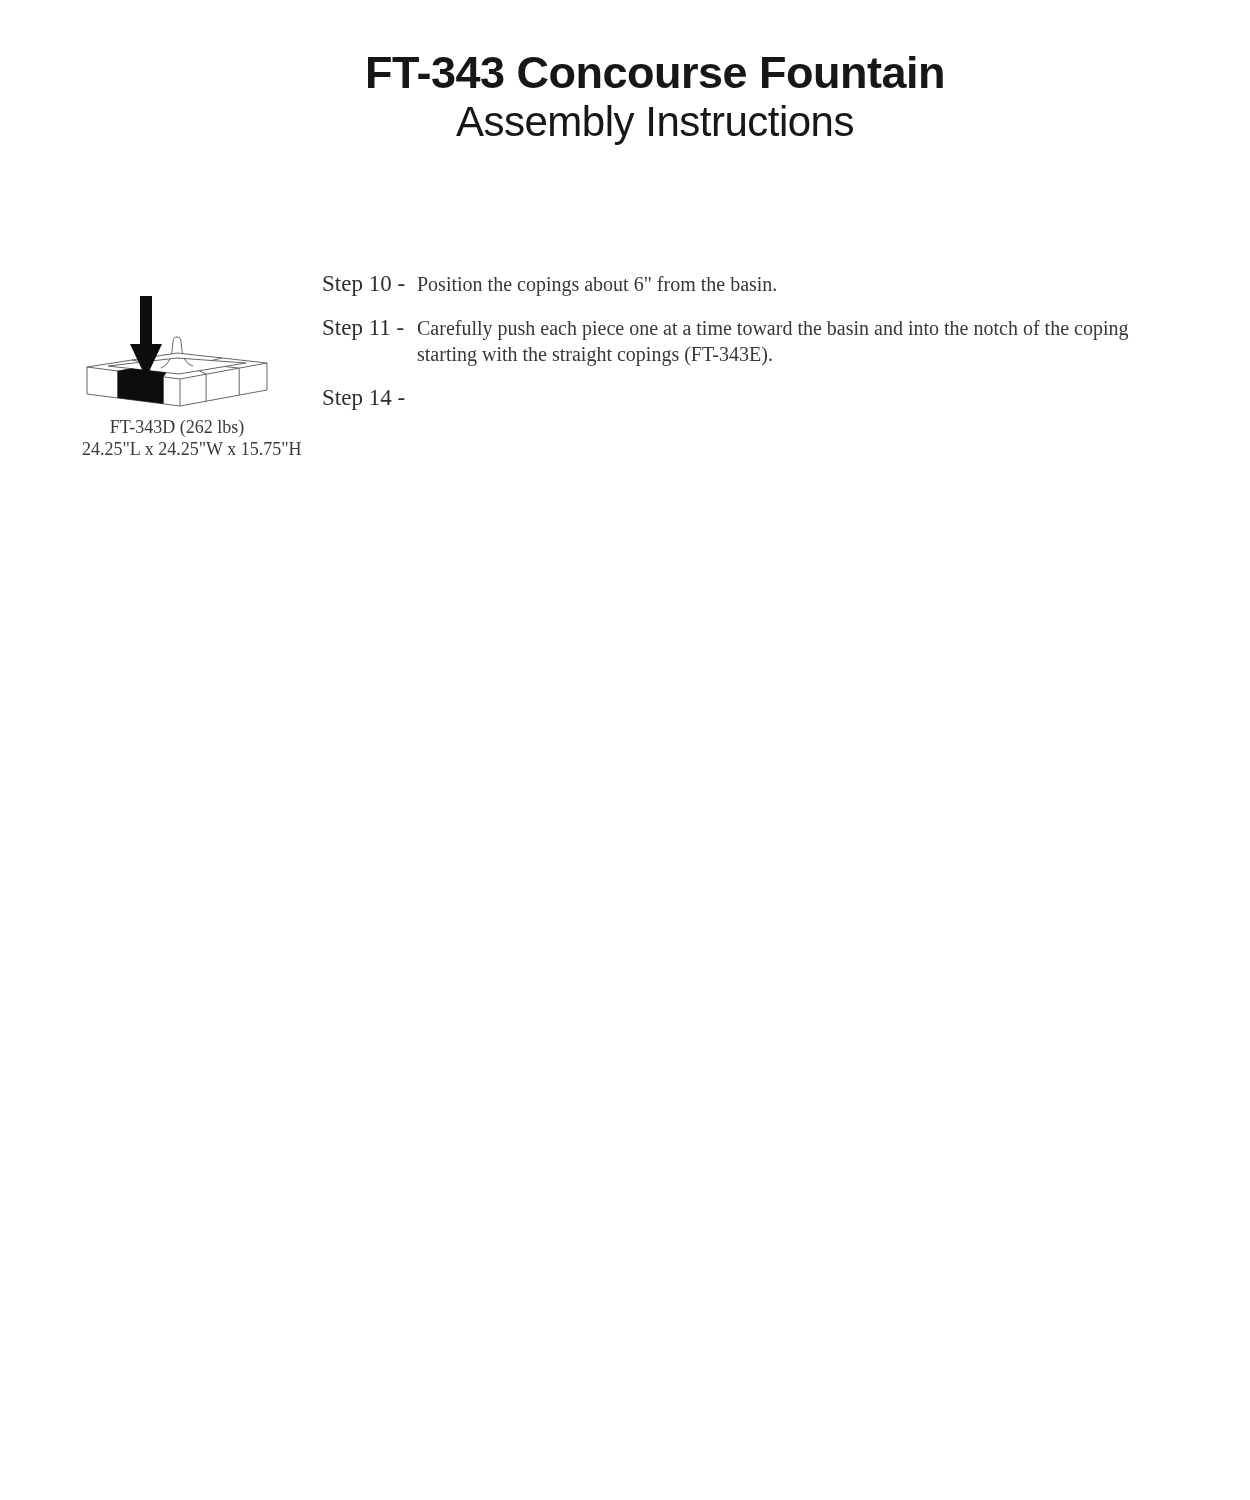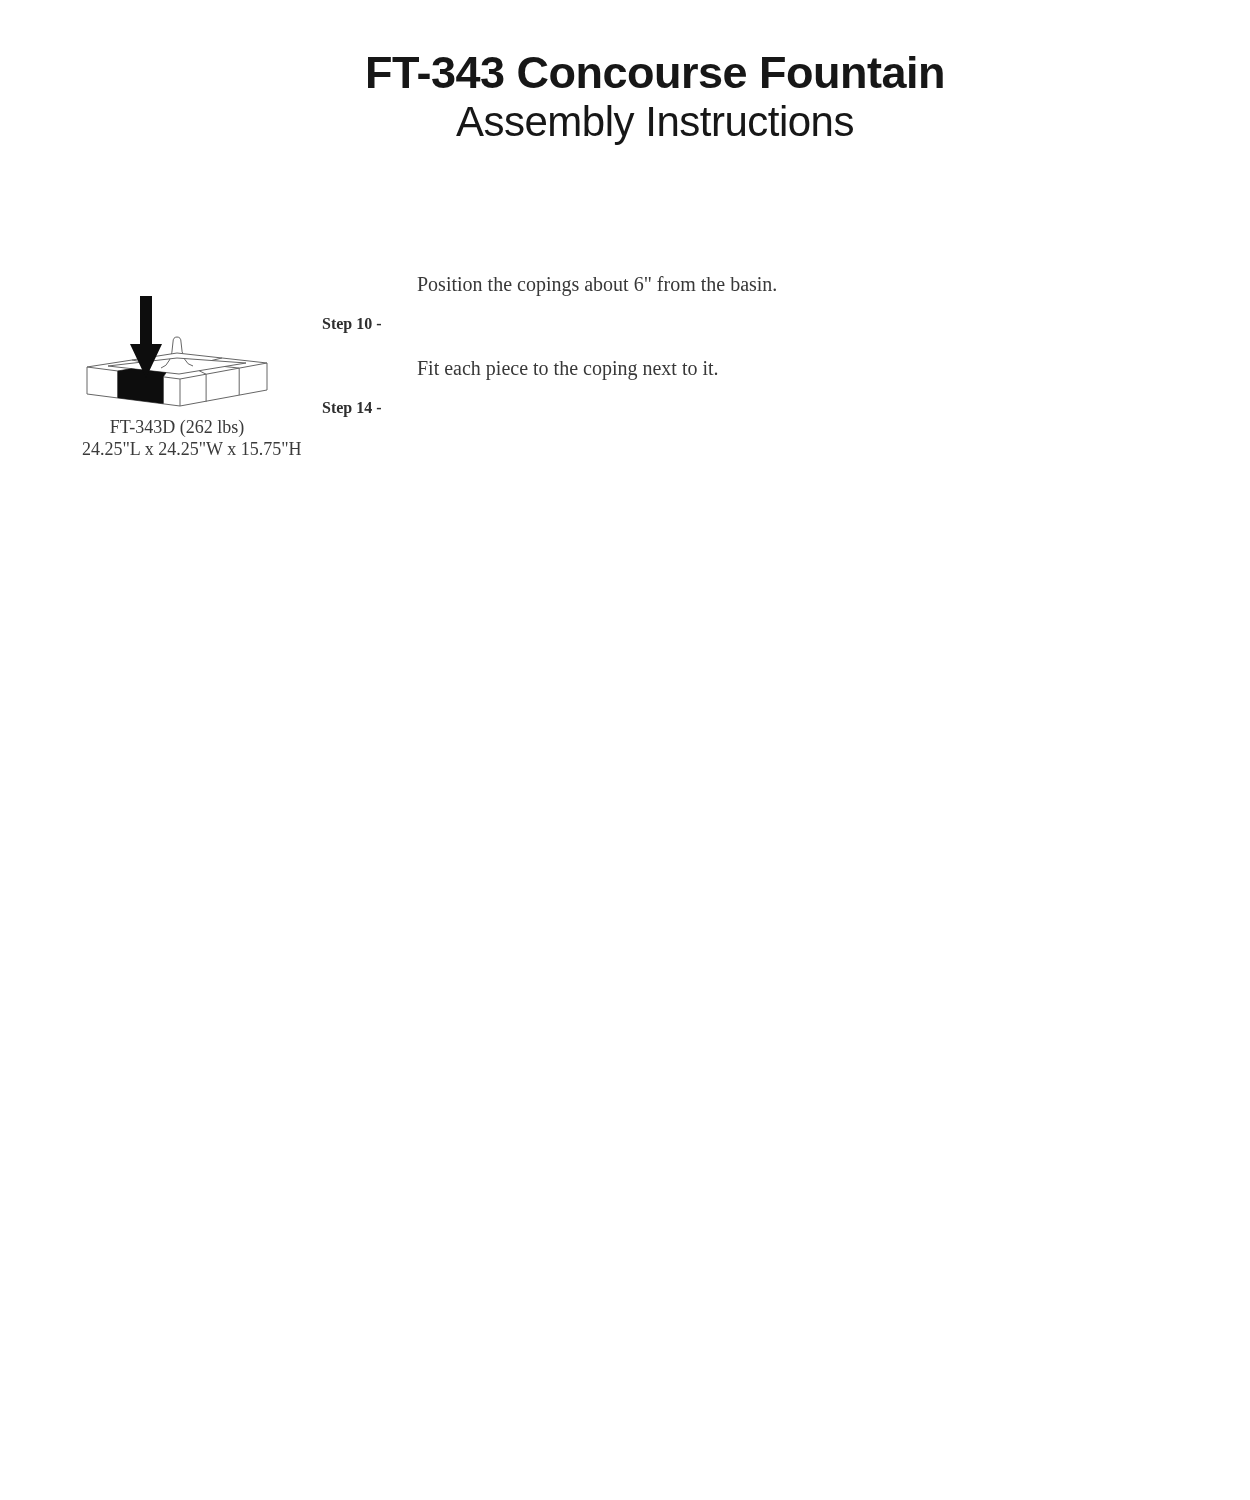--- a/index.html
+++ b/index.html
@@ -17,22 +17,22 @@
     margin:0; font-size:45px; font-weight:700; letter-spacing:-0.5px; line-height:50px;
   }
   .titleblock h2 {
     margin:0; font-size:42px; font-weight:400; letter-spacing:-0.5px; line-height:48px;
   }
 
   
   .steps { position:absolute; left:322px; top:271px; width:880px; color:#333333; }
   .step { display:flex; align-items:flex-start; margin-bottom:18px; }
   .step-label {
-    flex:0 0 95px; width:95px; font-weight:700; font-size:16px; line-height:26px;
-    white-space:nowrap; color:#2e2e2e;margin-top:40px;
+    flex:0 0 95px; width:95px; font-weight:400; font-size:23px; line-height:26px;
+    white-space:nowrap; color:#2e2e2e;
   }
   .step-text { font-size:20px; line-height:26px; width:775px; color:#383838; }
 
   
   .part { position:absolute; margin:0; }
   .part-1 { left:82px; top:296px; width:190px; }
   .part-2 { left:90px; top:556px; width:190px; }
   .part svg { display:block; }
   .part figcaption {
     margin-top:8px; text-align:center; font-size:18px; line-height:22px; color:#3a3a3a;
@@ -48,22 +48,25 @@
     <h1>FT-343 Concourse Fountain</h1>
     <h2>Assembly Instructions</h2>
   </header>
 
   <section class="steps">
     <div class="step">
       <span class="step-label">Step 10 -</span>
       <span class="step-text">Position the copings about 6" from the basin.</span>
     </div>
     <div class="step">
+      <span class="step-label">Step 11 -</span>
+      <span class="step-text">Carefully push each piece one at a time toward the basin and into the notch of the coping starting with the straight copings (FT-343E).</span>
+    </div>
+    <div class="step">
       <span class="step-label">Step 14 -</span>
-      <span class="step-text">Fit each piece to the coping next to it.</span>
     </div>
   </section>
 
   <figure class="part part-1">
     <svg width="190" height="112" viewBox="0 0 190 112">
       <g transform="translate(0,55)" stroke="#666666" stroke-width="1" stroke-linejoin="round" fill="none">
 
         <path d="M79,17 Q90,14 91,-9 Q91,-14 95,-14 Q99,-14 99,-9 Q100,13 111,15" fill="#ffffff"></path>
 
         <path d="M5,16 L95,2 L185,12 L98,28 Z M26,15 L95,7 L164,12 L97,23 Z" fill="#ffffff" fill-rule="evenodd"></path>

